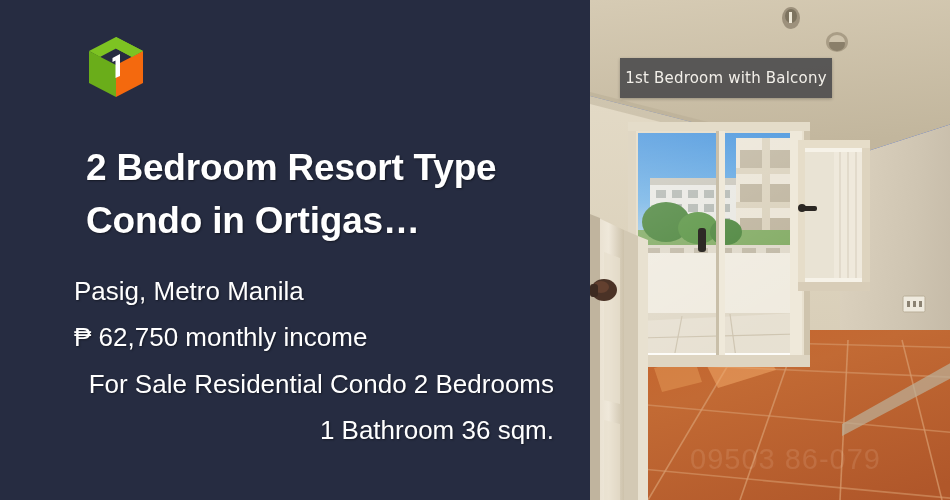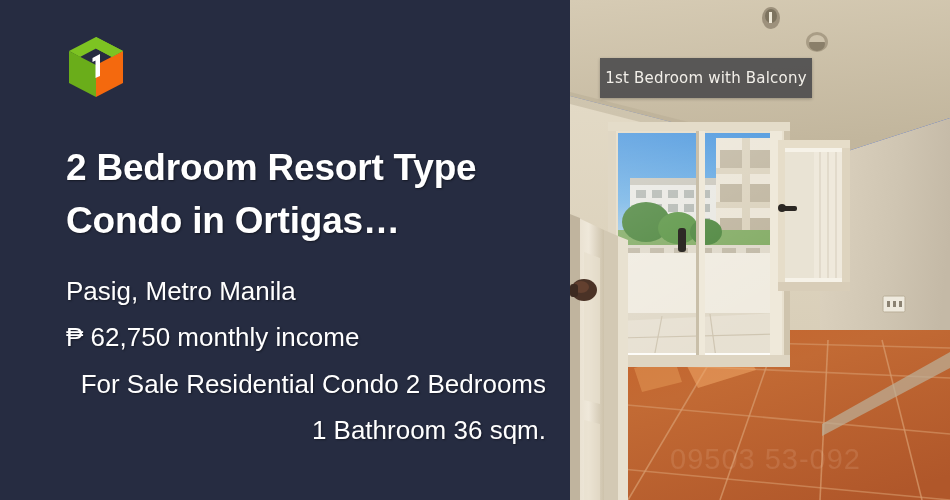--- a/index.html
+++ b/index.html
@@ -16,20 +16,21 @@
     overflow: hidden;
   }
 
   
   .left-panel {
     position: relative;
     width: 570px; height: 500px;
     background: #262c41;
     flex: 0 0 570px;
     padding: 34px 40px 0 66px;
+    margin-left: 20px;
   }
 
   
   .logo {
     position: absolute;
     left: 66px; top: 36px;
     width: 60px; height: 62px;
   }
   .logo svg { display: block; width: 60px; height: 62px; }
 
@@ -40,21 +41,21 @@
     font-size: 37px;
     font-weight: bold;
     line-height: 1.42;
     color: #ffffff;
     letter-spacing: -0.2px;
     text-shadow: 1px 1px 2px rgba(0,0,0,0.45);
   }
 
   .meta {
     position: absolute;
-    left: 66px; top: 268px;
+    left: 54px; top: 268px;
     width: 480px;
   }
   .meta-line {
     font-size: 26px;
     line-height: 1.78;
     color: #ffffff;
     font-weight: normal;
     white-space: nowrap;
     text-shadow: 1px 1px 2px rgba(0,0,0,0.4);
   }
@@ -337,16 +338,16 @@
         <ellipse cx="14" cy="290" rx="13" ry="11" fill="#4a3226"></ellipse>
         <ellipse cx="11" cy="287" rx="8" ry="6" fill="#63402f"></ellipse>
         <rect x="0" y="284" width="8" height="13" rx="3" fill="#3d2a20"></rect>
       </g>
     </svg>
 
     <div class="caption-banner">
       <span class="caption-text">1st Bedroom with Balcony</span>
     </div>
 
-    <div class="watermark">09503 53-092</div>
+    <div class="watermark">09503 86-079</div>
   </div>
 
 </div>
 
 </body></html>

